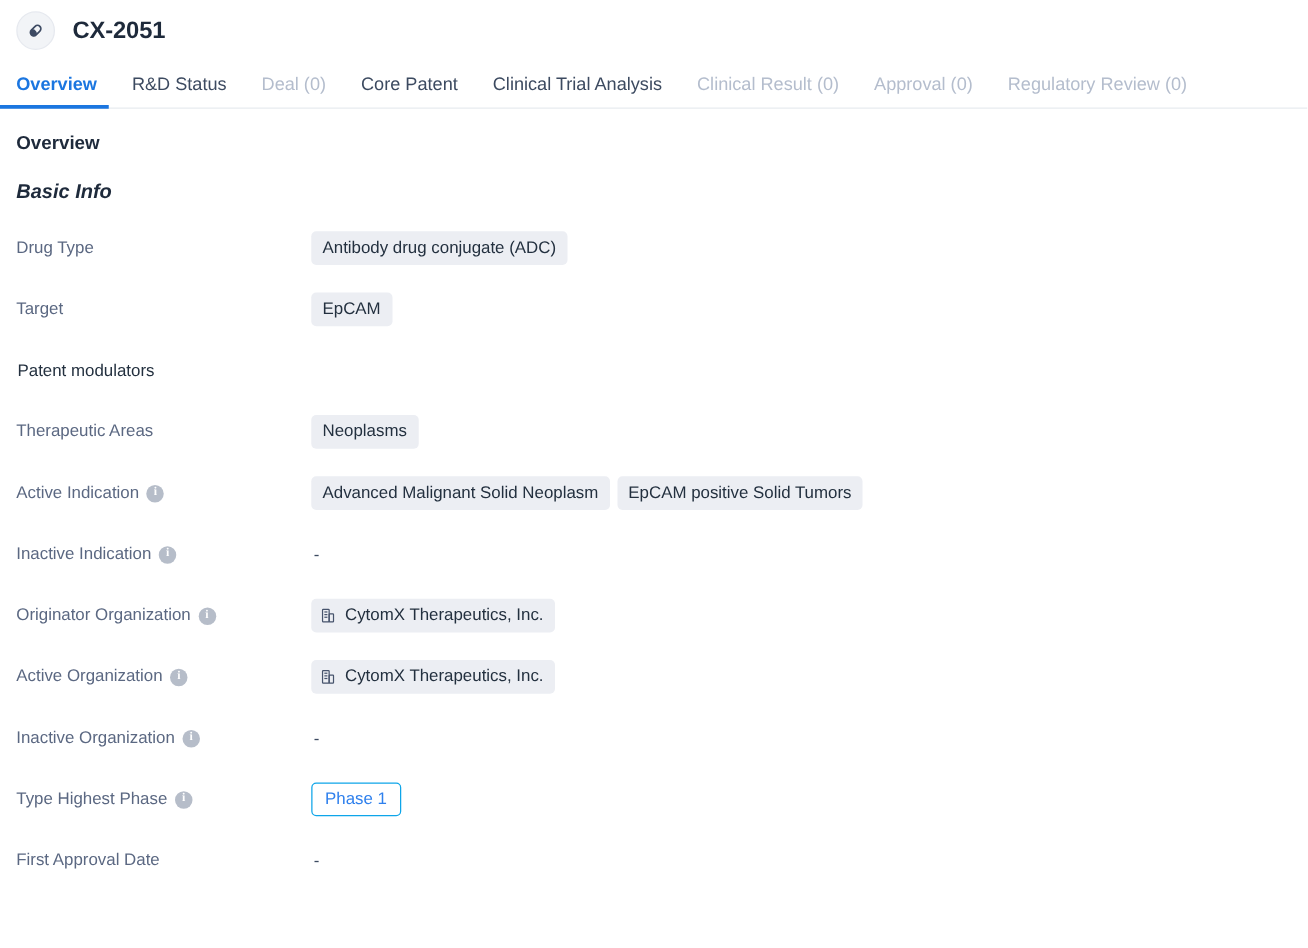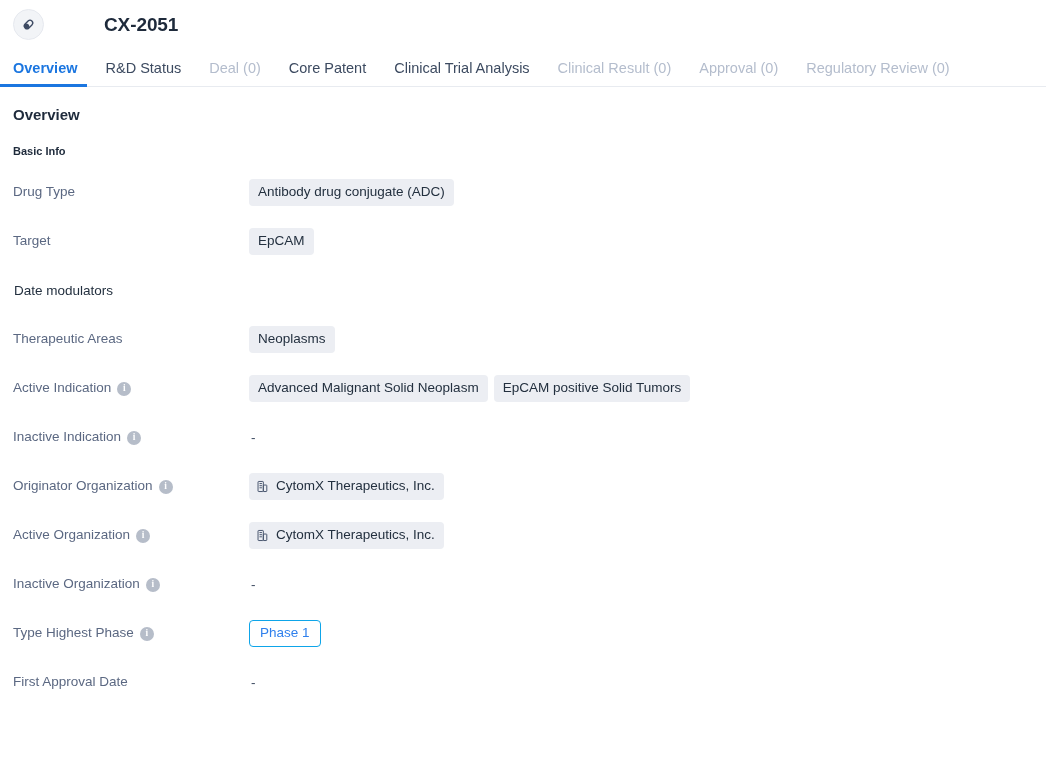--- a/index.html
+++ b/index.html
@@ -13,21 +13,20 @@
     -webkit-font-smoothing: antialiased;
   }
 
   
   .page-header {
     display: flex;
     align-items: center;
     height: 49px;
     padding: 0 0 0 13px;
     background: #ffffff;
-    gap: 46px;
   }
   .drug-avatar {
     width: 31px;
     height: 31px;
     border-radius: 50%;
     background: #f2f4f7;
     border: 1px solid #e6e9ef;
     display: flex;
     align-items: center;
     justify-content: center;
@@ -78,24 +77,25 @@
 
   
   .content { padding: 0 13px; }
   .section-title {
     font-size: 15px;
     font-weight: bold;
     color: #1e2a3b;
     margin: 19px 0 0 0;
   }
   .subsection-title {
-    font-size: 11px;
+    font-size: 16px;
     font-weight: bold;
     color: #1e2a3b;
     margin: 22px 0 0 0;
+    font-style: italic;
   }
 
   .info-table { margin-top: 11px; }
   .info-row {
     display: flex;
     align-items: center;
     min-height: 49px;
   }
   .info-label {
     flex: 0 0 236px;
@@ -218,21 +218,21 @@
       <div class="info-label">
         <span>Target</span>
       </div>
       <div class="info-value">
         <span class="chip">EpCAM</span>
       </div>
     </div>
 
     <div class="info-row">
       <div class="info-value plain">
-        <span class="mechanism">Date modulators</span>
+        <span class="mechanism">Patent modulators</span>
       </div>
     </div>
 
     <div class="info-row">
       <div class="info-label">
         <span>Therapeutic Areas</span>
       </div>
       <div class="info-value">
         <span class="chip">Neoplasms</span>
       </div>

